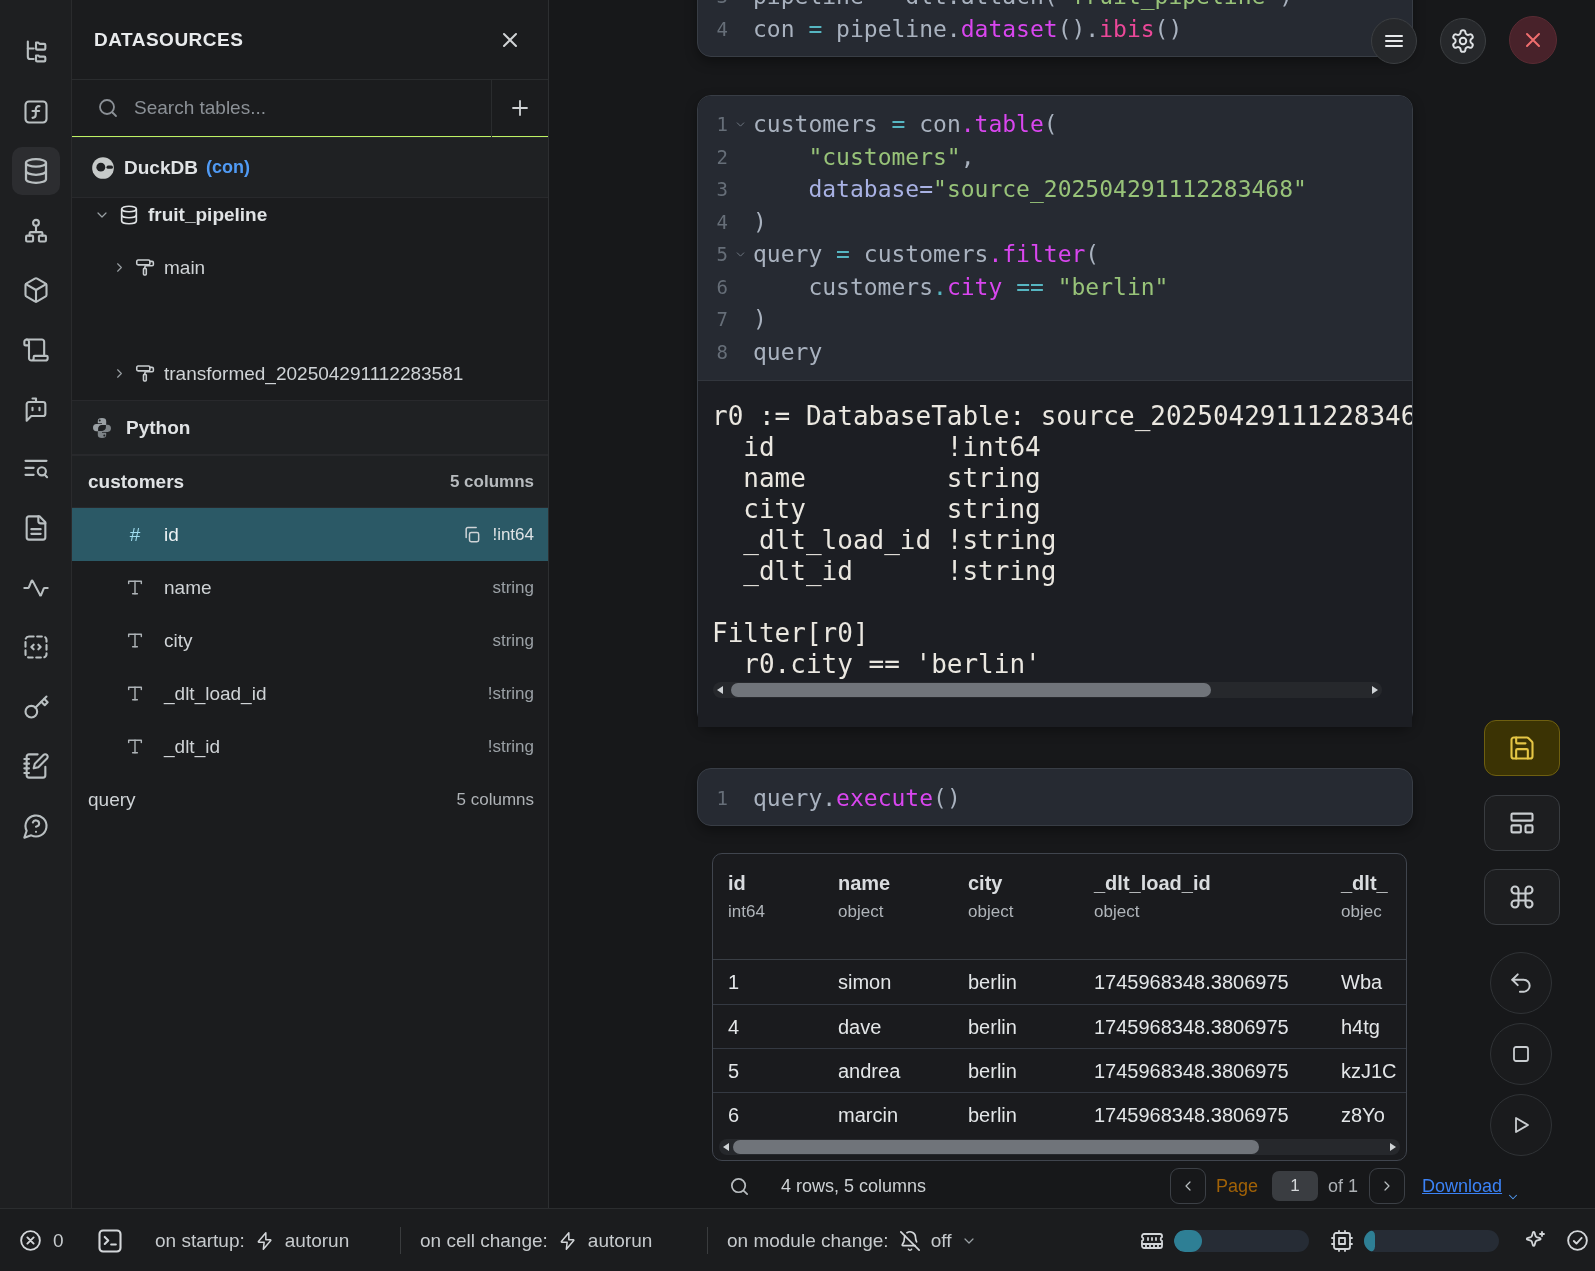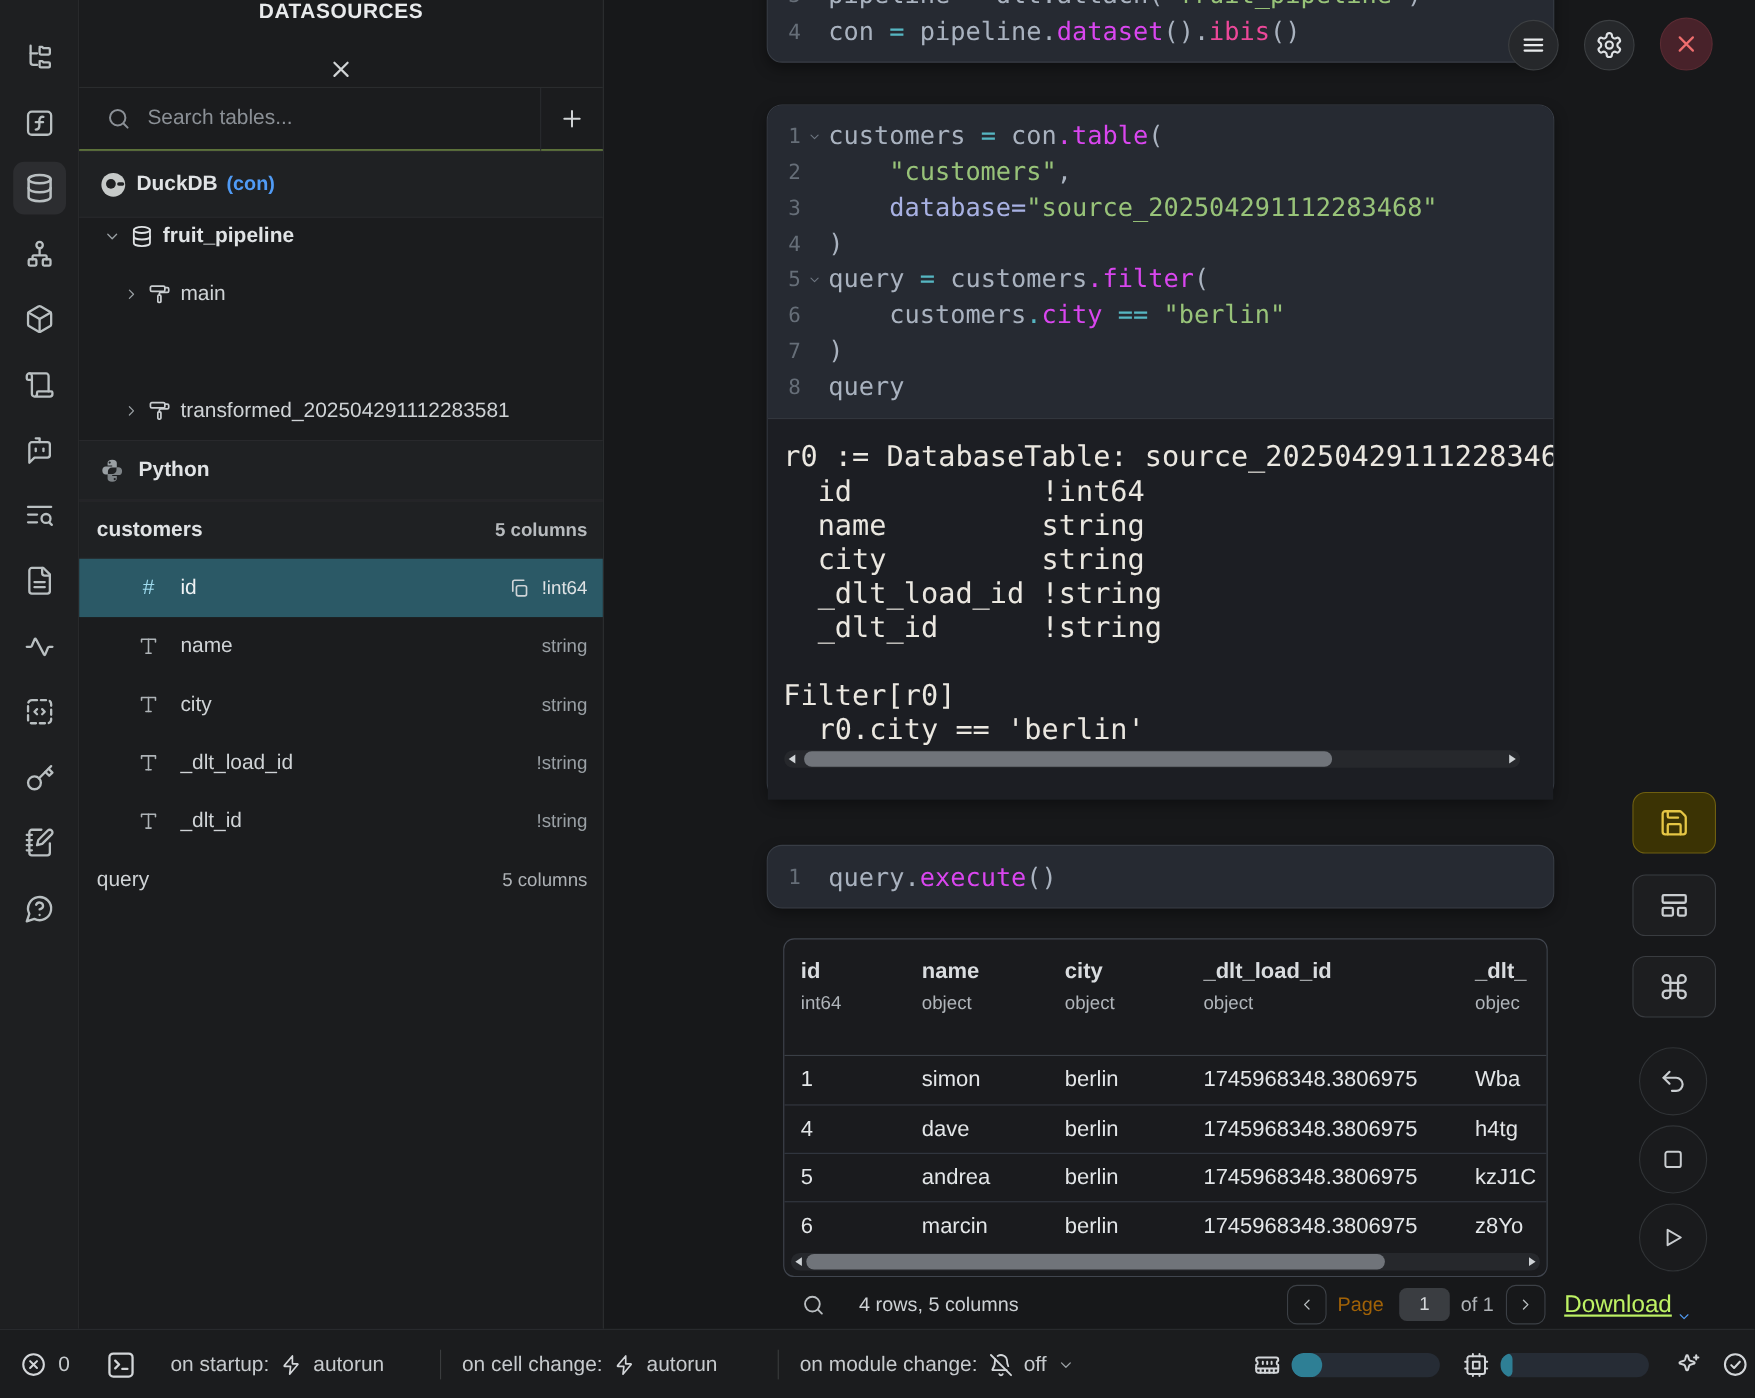--- a/index.html
+++ b/index.html
@@ -13,21 +13,21 @@
     border-right:1px solid #2a2b2d; display:flex; flex-direction:column; align-items:center;
     padding-top:28px; gap:11.5px; }
   .rail-btn { width:48px; height:48px; border:none; background:transparent; border-radius:10px;
     display:flex; align-items:center; justify-content:center; cursor:pointer; }
   .rail-btn.active { background:#2c2d30; }
 
   
   .sidebar { position:absolute; left:72px; top:0; width:477px; height:1208px; background:#1b1c1e;
     border-right:1px solid #2d2f31; }
   .sb-header { position:absolute; left:0; top:0; right:0; height:80px; border-bottom:1px solid #2a2c2e;
-    display:flex; align-items:center; padding:0 22px;flex-direction:column; }
+    display:flex; align-items:center; padding:0 22px; }
   .sb-title { font-size:19px; font-weight:bold; letter-spacing:.5px; color:#e8eaec; flex:1; }
   .sb-close { background:none; border:none; cursor:pointer; padding:4px; }
   .sb-search { position:absolute; left:0; top:80px; right:0; height:57px; border-bottom:1px solid #bef264; display:flex; align-items:center; }
   .sb-search input { flex:1; background:transparent; border:none; outline:none; color:#c9cdd1;
     font-size:19px; font-family:"Liberation Sans",sans-serif; }
   .sb-search input::placeholder { color:#8b9096; }
   .search-ic { margin:0 14px 0 24px; }
   .sb-add { width:57px; height:57px; border:none; border-left:1px solid #2a2c2e; background:transparent;
     display:flex; align-items:center; justify-content:center; cursor:pointer; }
   .row { position:absolute; left:0; right:0; display:flex; align-items:center; cursor:pointer; }
@@ -80,21 +80,21 @@
   .thc.tc0{left:15px}.thc.tc1{left:125px}.thc.tc2{left:255px}.thc.tc3{left:381px}.thc.tc4{left:628px}
 
   
   .tfoot { position:absolute; left:163px; top:1168px; width:720px; height:40px; }
   .tfoot .item { position:absolute; top:0; }
   .pg-btn { width:36px; height:36px; border-radius:9px; border:1px solid #3c4046; background:transparent;
     display:flex; align-items:center; justify-content:center; cursor:pointer; }
   .pg-pill { width:46px; height:30px; margin-top:3px; background:#3a3d41; border:none; border-radius:7px;
     color:#d5d8da; font-size:17px; text-align:center; }
   .ftxt { font-size:18px; color:#cdd1d4; line-height:36px; }
-  .dl-link { font-size:22px; line-height:36px; color:#bef264; text-decoration:underline; cursor:pointer;
+  .dl-link { font-size:18px; line-height:36px; color:#3b82f6; text-decoration:underline; cursor:pointer;
     display:flex; align-items:flex-end; gap:4px; }
 
   
   .act-sq { position:absolute; left:935px; width:76px; height:56px; border-radius:12px;
     background:#1d1e20; border:1px solid #393c40; display:flex; align-items:center; justify-content:center; cursor:pointer; }
   .act-sq.save { background:#3b3304; border-color:#6e5f10; }
   .act-ci { position:absolute; left:941px; width:62px; height:62px; border-radius:50%;
     background:#1a1b1d; border:1px solid #303336; display:flex; align-items:center; justify-content:center; cursor:pointer; }
 
   

